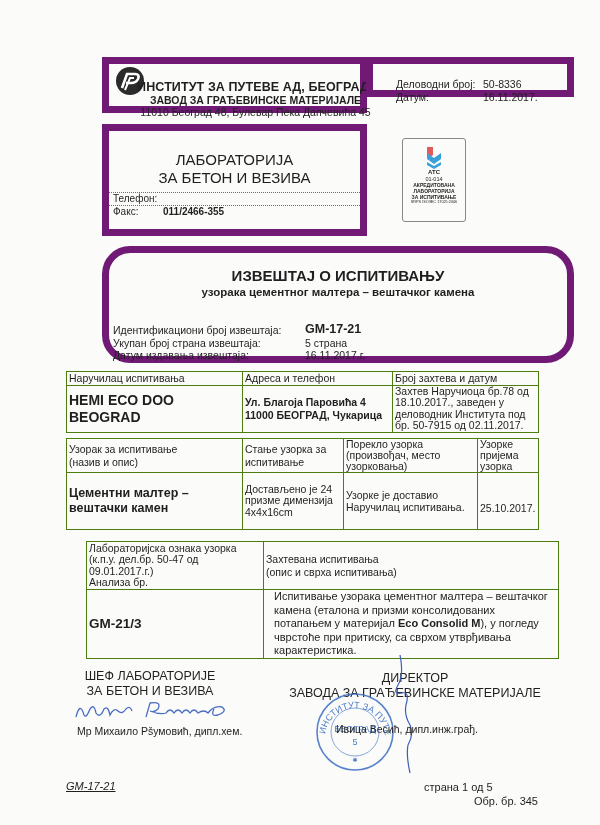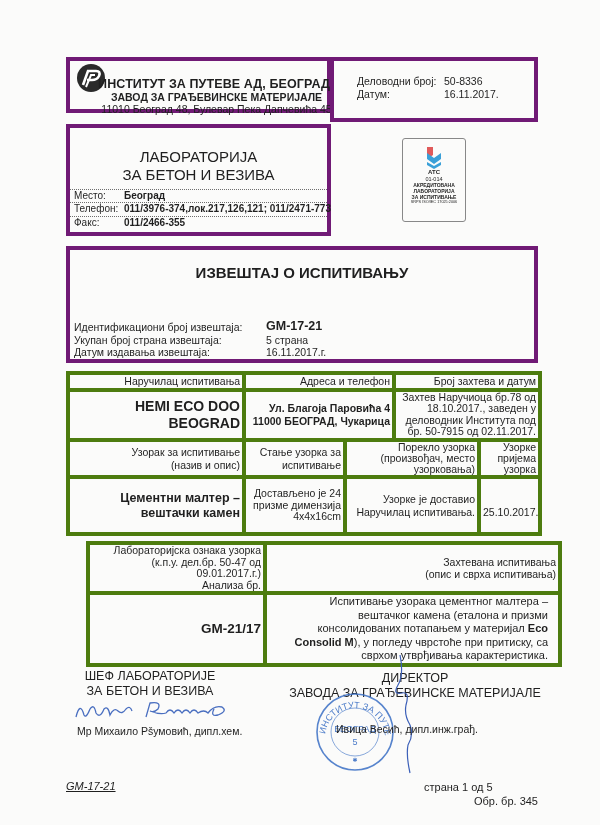--- a/index.html
+++ b/index.html
@@ -3,25 +3,25 @@
 <meta charset="utf-8">
 <style>
   html, body { margin: 0; padding: 0; }
   body {
     width: 600px; height: 825px; position: relative; overflow: hidden;
     background: #fbfbfa;
     font-family: "Liberation Sans", sans-serif;
     color: #1f1f1f;
   }
   .abs { position: absolute; }
-  .box { position: absolute; border: 4px solid #701a75; box-sizing: border-box; background: transparent; }
+  .box { position: absolute; border: 7px solid #701a75; box-sizing: border-box; background: transparent; margin-left: 36px; }
 
   
   #hdr-left { left: 66px; top: 57px; width: 265px; height: 56px; }
-  #hdr-right { left: 330px; top: 57px; width: 208px; height: 65px; }
+  #hdr-right { left: 330px; top: 57px; width: 208px; height: 40px; }
   .logo { position: absolute; left: 6px; top: 2px; width: 30px; height: 30px; }
   .inst-name { position: absolute; left: 22px; top: 16px; width: 238px; text-align: right; font-weight: bold; font-size: 12.5px; letter-spacing: 0.1px; }
   .inst-sub { position: absolute; left: 0; top: 30px; width: 265px; text-align: center; font-weight: bold; font-size: 10.5px; padding-left: 28px; box-sizing: border-box; }
   .inst-addr { position: absolute; left: 0; top: 42px; width: 265px; text-align: center; font-size: 10.5px; padding-left: 28px; box-sizing: border-box; }
   .meta-lbl { position: absolute; left: 23px; font-size: 10.5px; }
   .meta-val { position: absolute; left: 110px; font-size: 10.5px; }
 
   
   #lab-box { left: 66px; top: 124px; width: 265px; height: 112px; }
   .lab-title { position: absolute; left: 0; top: 20px; width: 100%; text-align: center; font-size: 15px; line-height: 18px; }
@@ -33,30 +33,30 @@
 
   
   #ats { left: 402px; top: 138px; width: 64px; height: 84px; border: 1px solid #888; border-radius: 3px; box-sizing: border-box; text-align: center; }
   #ats svg { display: block; margin: 6px auto 0; }
   .ats-t { font-size: 6px; font-weight: bold; line-height: 7px; }
   .ats-n { font-size: 5.5px; line-height: 7px; }
   .ats-a { font-size: 5px; font-weight: bold; line-height: 5.8px; }
   .ats-s { font-size: 3.8px; line-height: 5px; white-space: nowrap; }
 
   
-  #report { left: 66px; top: 246px; width: 472px; height: 117px; }
+  #report { left: 66px; top: 246px; width: 472px; height: 117px; border-radius: 28px; }
   .rep-title { position: absolute; left: 0; width: 100%; top: 14px; text-align: center; font-weight: bold; font-size: 15px; }
   .rep-sub { position: absolute; left: 0; width: 100%; top: 33px; text-align: center; font-weight: bold; font-size: 11.5px; }
   .rep-lbl { position: absolute; left: 4px; font-size: 10.5px; }
   .rep-val { position: absolute; left: 196px; font-size: 10.5px; }
   .rep-val.big { font-weight: bold; font-size: 12.5px; }
 
   
   table.t { position: absolute; border-collapse: collapse; table-layout: fixed; }
-  table.t td { border: 4px solid #4d7c0f; text-align: right; vertical-align: middle; font-size: 10.5px; line-height: 12.5px; padding: 0 2px; }
+  table.t td { border: 1px solid #4d7c0f; text-align: left; vertical-align: middle; font-size: 10.5px; line-height: 12.5px; padding: 0 2px; }
   #t1 { left: 66px; top: 371px; width: 472px; }
   #t2 { left: 66px; top: 438px; width: 472px; border-radius: 10px; }
   #t3 { left: 54px; top: 541px; width: 472px; margin-left: 32px; }
   .bold { font-weight: bold; }
   .big13 { font-size: 14px !important; line-height: 17px !important; font-weight: bold; }
   .mid12 { font-size: 12.5px !important; line-height: 15px !important; font-weight: bold; }
 
   
   .sig-title { position: absolute; font-size: 12.5px; text-align: center; line-height: 15px; }
   .sig-name { position: absolute; font-size: 10.5px; }
@@ -83,26 +83,21 @@
   <span class="meta-val" style="top:27px">16.11.2017.</span>
 </div>
 
 <div class="box" id="lab-box">
   <div class="lab-title">
     <div>ЛАБОРАТОРИЈА</div>
     <div>ЗА БЕТОН И ВЕЗИВА</div>
   </div>
   <div class="lab-rows">
     <div class="lab-row">
-      <span class="l">Место:</span>
-      <span class="v">Београд</span>
-    </div>
-    <div class="lab-row">
       <span class="l">Телефон:</span>
-      <span class="v">011/3976-374,лок.217,126,121; 011/2471-773</span>
     </div>
     <div class="lab-row">
       <span class="l">Факс:</span>
       <span class="v">011/2466-355</span>
     </div>
   </div>
 </div>
 
 <div class="abs" id="ats">
   <svg width="20" height="24" viewBox="0 0 20 24">
@@ -113,20 +108,21 @@
   <div class="ats-t">АТС</div>
   <div class="ats-n">01-014</div>
   <div class="ats-a">АКРЕДИТОВАНА</div>
   <div class="ats-a">ЛАБОРАТОРИЈА</div>
   <div class="ats-a">ЗА ИСПИТИВАЊЕ</div>
   <div class="ats-s">SRPS ISO/IEC 17025:2006</div>
 </div>
 
 <div class="box" id="report">
   <div class="rep-title">ИЗВЕШТАЈ О ИСПИТИВАЊУ</div>
+  <div class="rep-sub">узорака цементног малтера – вештачког камена</div>
   <span class="rep-lbl" style="top:71px">Идентификациони број извештаја:</span>
   <span class="rep-val big" style="top:69px">GM-17-21</span>
   <span class="rep-lbl" style="top:84px">Укупан број страна извештаја:</span>
   <span class="rep-val" style="top:84px">5 страна</span>
   <span class="rep-lbl" style="top:96px">Датум издавања извештаја:</span>
   <span class="rep-val" style="top:96px">16.11.2017.г.</span>
 </div>
 
 <table class="t" id="t1">
   <colgroup>
@@ -218,21 +214,21 @@
       <div>(к.п.у. дел.бр. 50-47 од</div>
       <div>09.01.2017.г.)</div>
       <div>Анализа бр.</div>
     </td>
     <td>
       <div>Захтевана испитивања</div>
       <div>(опис и  сврха испитивања)</div>
     </td>
   </tr>
   <tr style="height:67px">
-    <td class="mid12" style="font-size:13.5px !important">GM-21/17</td>
+    <td class="mid12" style="font-size:13.5px !important">GM-21/3</td>
     <td style="font-size:11px;line-height:13.5px;padding:0 10px">
       <span>Испитивање узорака цементног малтера – вештачког камена (еталона и призми консолидованих потапањем у материјал </span><b>Eco Consolid M</b><span>), у погледу чврстоће при притиску, са сврхом утврђивања карактеристика.</span>
     </td>
   </tr>
 </tbody>
   </table>
 
 <div class="sig-title" style="left:70px;top:669px;width:160px">
   <div>ШЕФ ЛАБОРАТОРИЈЕ</div>
   <div>ЗА БЕТОН И ВЕЗИВА</div>

